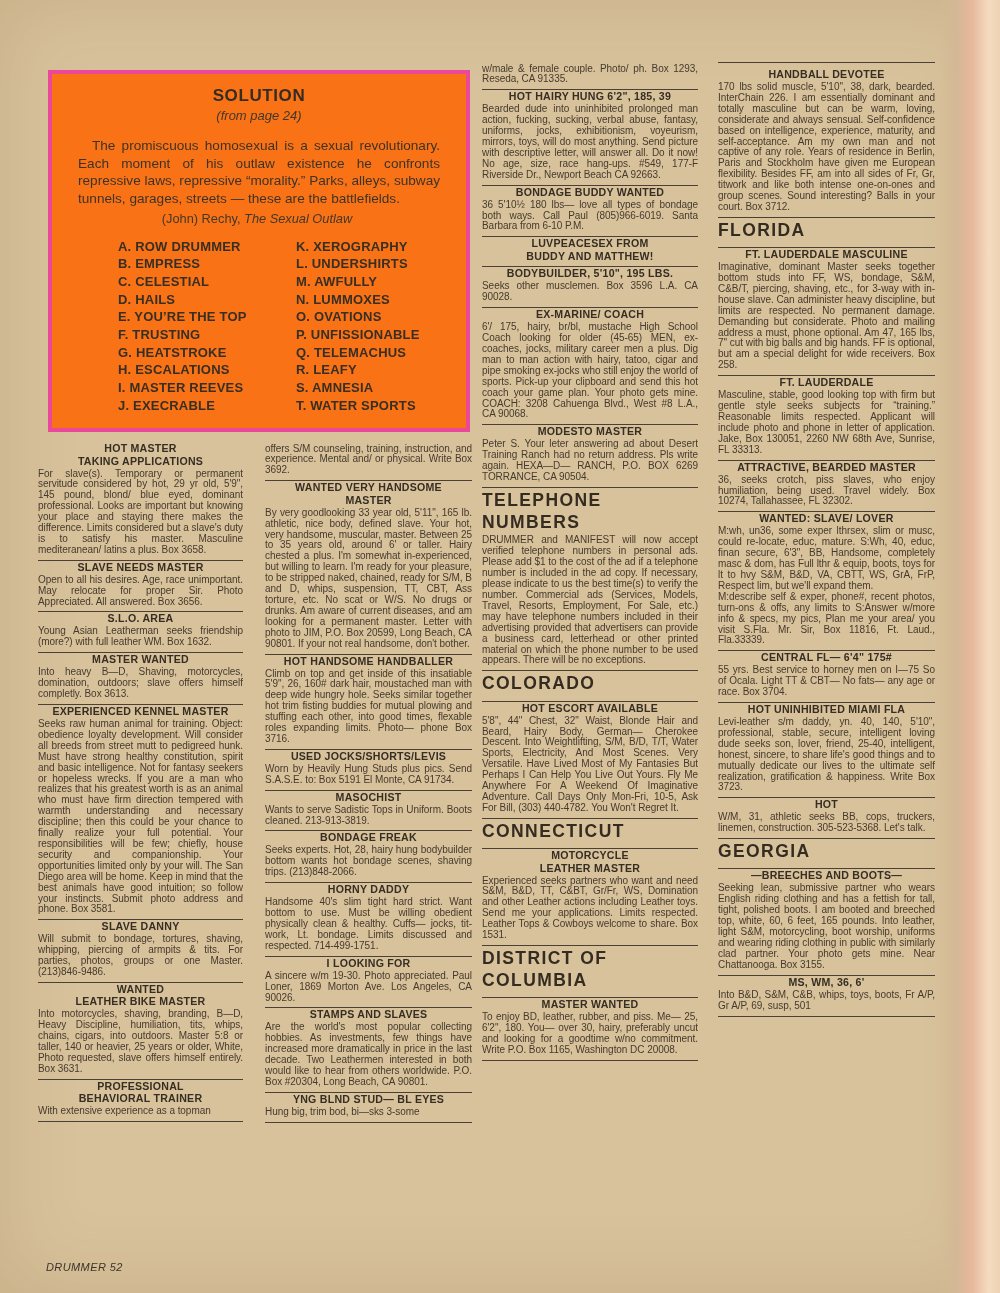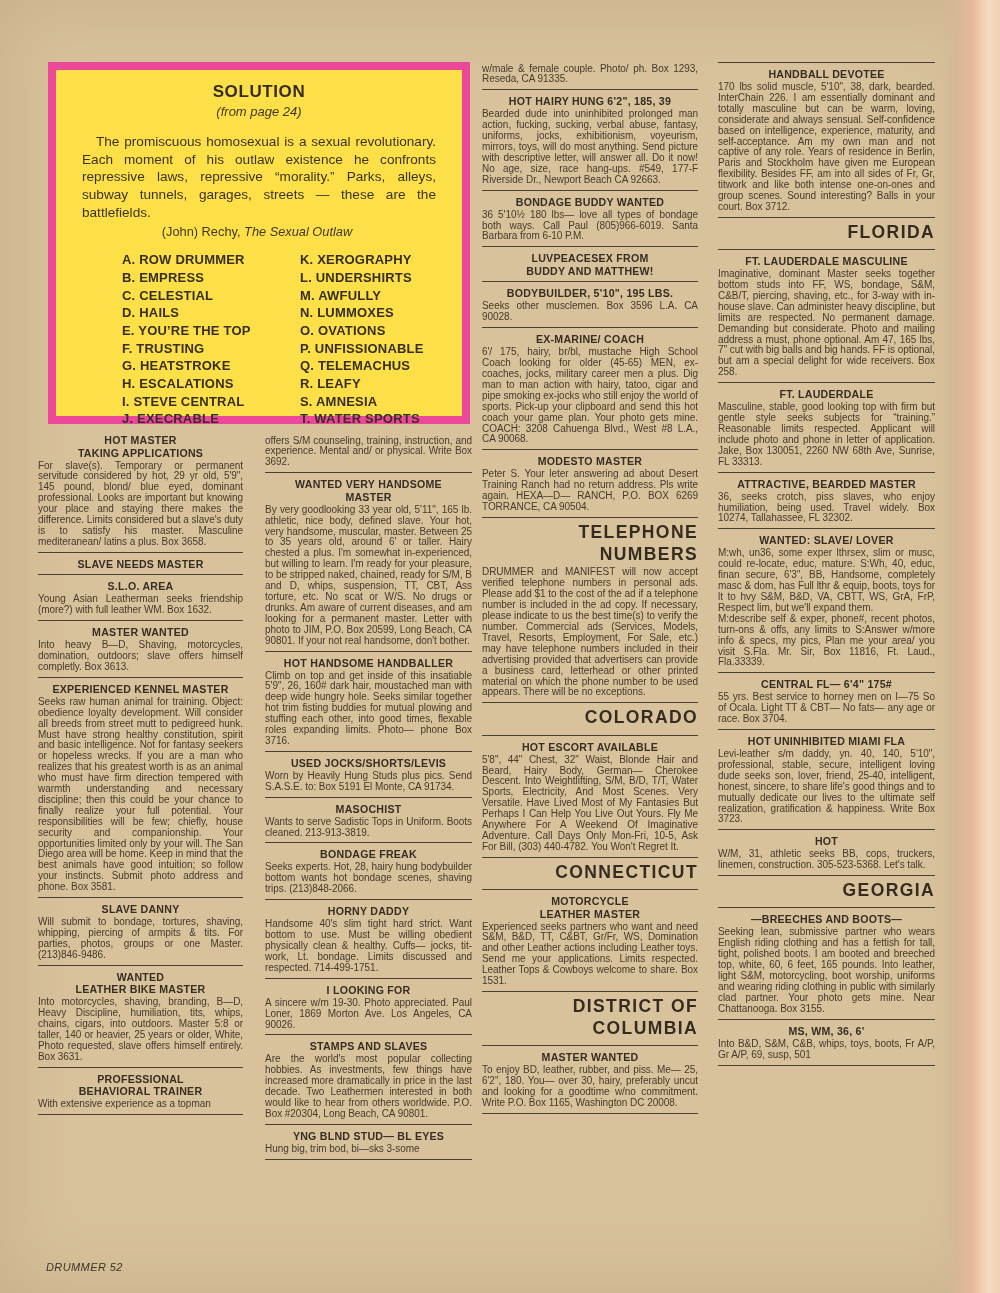--- a/index.html
+++ b/index.html
@@ -8,41 +8,41 @@
     background:#d8c29b;color:#42372b;
     font-family:"Liberation Sans",sans-serif;
     box-shadow:inset 0 0 80px rgba(120,90,50,.18);
   }
   .page-curl{position:absolute;top:0;right:0;width:62px;height:100%;
     background:linear-gradient(90deg,rgba(216,194,155,0) 0%,#d4b895 30%,#e7b89a 55%,#f4dcc0 82%,#eed2b2 100%);}
   .content{position:relative;display:flex;box-sizing:border-box;height:100%;
     padding:62px 0 0 38px;gap:10px;}
   .left-region{width:434px;display:flex;flex-direction:column;height:1169px;}
   
-  .solution-box{box-sizing:border-box;margin:0 2px 10px 10px;border:8px solid #ec4899;
-    background:#fde047;padding:12px 20px 14px;height:362px;}
+  .solution-box{box-sizing:border-box;margin:8px 2px 10px 10px;border:4px solid #ec4899;
+    background:#f97316;padding:12px 20px 14px;height:362px;}
   .sol-title{font-size:17px;font-weight:bold;text-align:center;letter-spacing:.6px;color:#352c22;}
   .sol-sub{font-size:13px;font-style:italic;text-align:center;margin-top:2px;}
   .sol-quote{font-size:13.6px;line-height:1.3;text-align:justify;margin:14px 6px 3px;text-indent:14px;color:#3c3328;}
   .sol-attr{text-align:center;font-size:12.8px;margin:2px 4px 0 0;}
   .sol-answers{display:flex;margin:12px 0 0 46px;}
   .sol-answers ul{list-style:none;margin:0;padding:0;font-size:13px;font-weight:bold;
     line-height:1.36;letter-spacing:.2px;color:#372e24;}
   .sol-answers ul:first-child{width:178px;}
   
   .cols2{display:flex;gap:22px;flex:1;overflow:hidden;}
   .col{box-sizing:border-box;overflow:hidden;}
   #col-0{width:212px;}
   #col-1{width:214px;}
   #col-2{width:216px;height:1231px;}
   #col-3{width:217px;height:1116px;margin-left:10px;}
-  .ad{border-bottom:1.5px solid #4b4033;padding-bottom:4px;margin-bottom:5px;}
+  .ad{border-bottom:1.5px solid #4b4033;padding-bottom:4px;}
   .ad-h{font-weight:bold;font-size:10.6px;line-height:1.18;text-align:center;
     letter-spacing:.25px;color:#362d23;}
-  .sec-h{font-weight:bold;font-size:17.5px;line-height:1.1;text-align:right;
+  .sec-h{font-weight:bold;font-size:17.5px;line-height:1.1;text-align:left;
     letter-spacing:1.4px;color:#342b21;margin:3px 0 3px;}
   .ad-b{font-size:10px;line-height:10.9px;text-align:justify;margin:1.5px 0 0;
     white-space:pre-line;letter-spacing:-0.05px;color:#453a2d;}
   .top-rule{border-top:1.5px solid #4b4033;margin:0 0 5px;}
   .footer{position:absolute;left:46px;bottom:20px;font-size:11px;font-style:italic;
     letter-spacing:.4px;color:#3d342a;}
 </style>
 </head>
 <body>
 
@@ -57,21 +57,21 @@
         <div class="sol-answers">
           <ul id="answers-left">
               <li>A. ROW DRUMMER</li>
               <li>B. EMPRESS</li>
               <li>C. CELESTIAL</li>
               <li>D. HAILS</li>
               <li>E. YOU’RE THE TOP</li>
               <li>F. TRUSTING</li>
               <li>G. HEATSTROKE</li>
               <li>H. ESCALATIONS</li>
-              <li>I. STEVE CENTRAL</li>
+              <li>I. MASTER REEVES</li>
               <li>J. EXECRABLE</li>
             </ul>
           <ul id="answers-right">
               <li>K. XEROGRAPHY</li>
               <li>L. UNDERSHIRTS</li>
               <li>M. AWFULLY</li>
               <li>N. LUMMOXES</li>
               <li>O. OVATIONS</li>
               <li>P. UNFISSIONABLE</li>
               <li>Q. TELEMACHUS</li>
@@ -83,20 +83,21 @@
       </div>
       <div class="cols2">
         <div class="col" id="col-0">
             <div class="ad">
               <div class="ad-h">HOT MASTER</div>
               <div class="ad-h">TAKING APPLICATIONS</div>
               <p class="ad-b">For slave(s). Temporary or permanent servitude considered by hot, 29 yr old, 5'9", 145 pound, blond/ blue eyed, dominant professional. Looks are important but knowing your place and staying there makes the difference. Limits considered but a slave's duty is to satisfy his master. Masculine mediteranean/ latins a plus. Box 3658.</p>
             </div>
             <div class="ad">
               <div class="ad-h">SLAVE NEEDS MASTER</div>
+              <p class="ad-b">Open to all his desires. Age, race unimportant. May relocate for proper Sir. Photo Appreciated. All answered. Box 3656.</p>
             </div>
             <div class="ad">
               <div class="ad-h">S.L.O. AREA</div>
               <p class="ad-b">Young Asian Leatherman seeks friendship (more?) with full leather WM. Box 1632.</p>
             </div>
             <div class="ad">
               <div class="ad-h">MASTER WANTED</div>
               <p class="ad-b">Into heavy B—D, Shaving, motorcycles, domination, outdoors; slave offers himself completly. Box 3613.</p>
             </div>
             <div class="ad">

